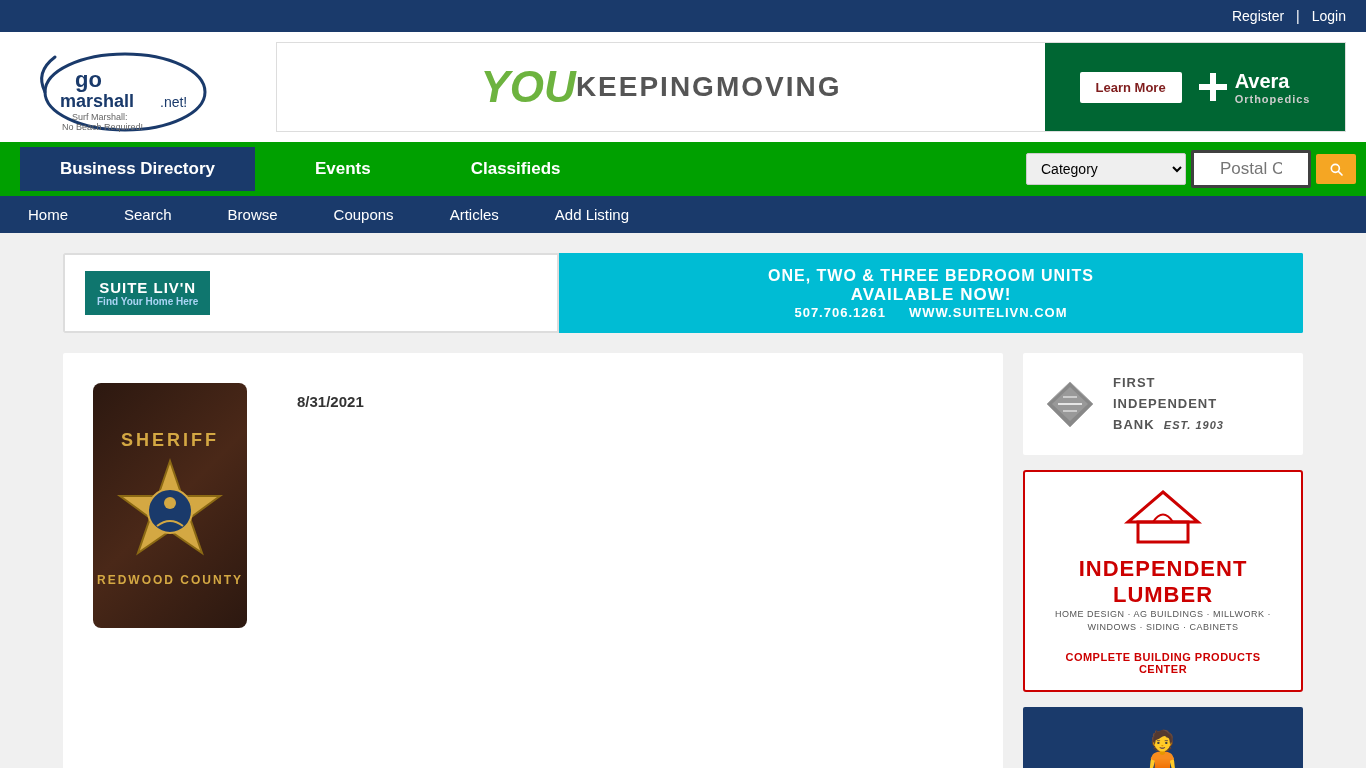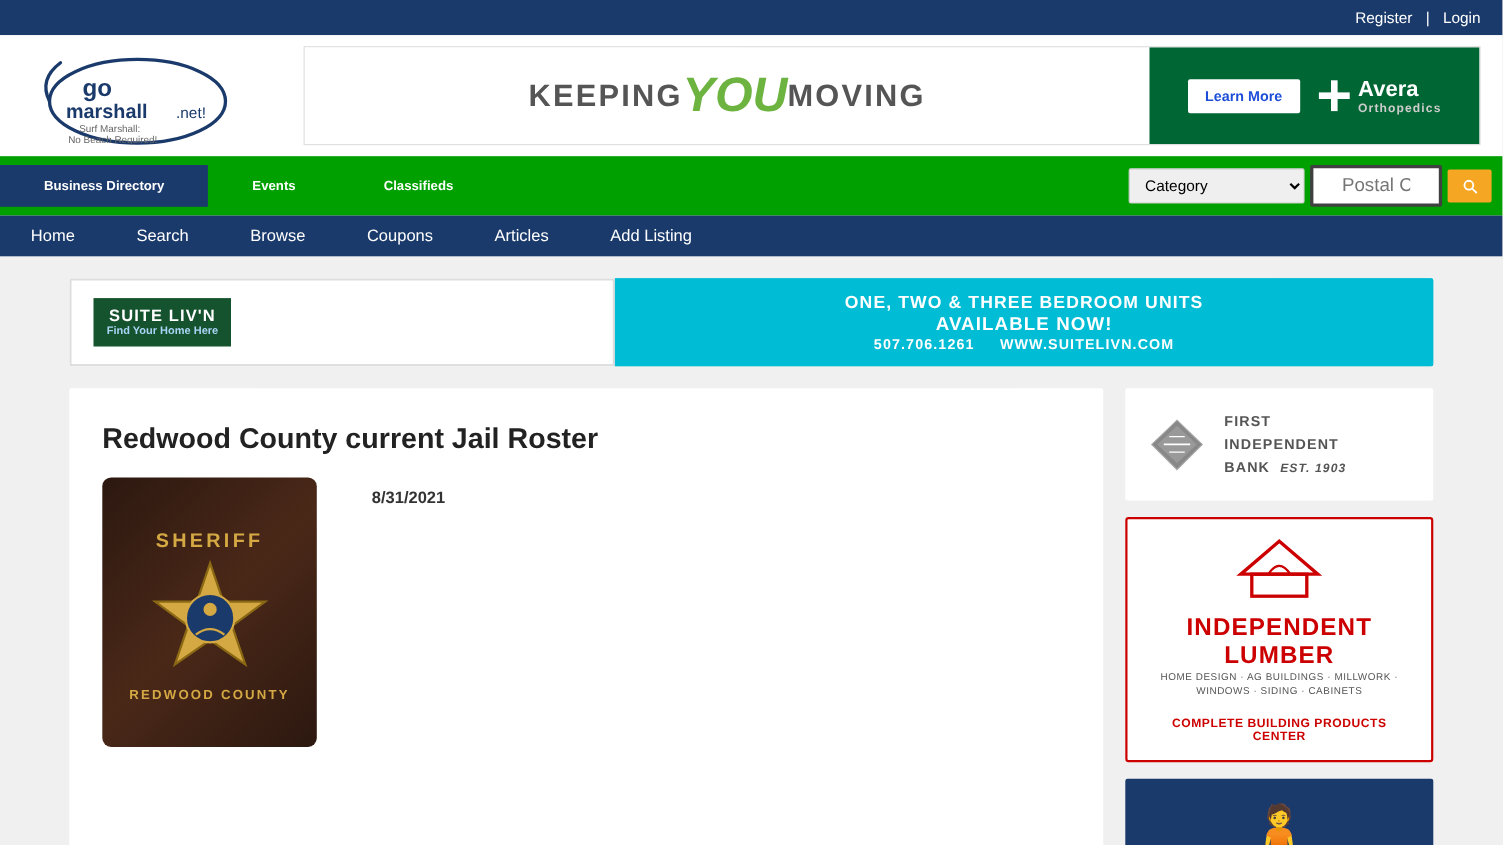--- a/index.html
+++ b/index.html
@@ -64,21 +64,21 @@
       height: 100%;
       display: flex;
       align-items: center;
       justify-content: center;
       padding: 10px 20px;
       gap: 15px;
       min-width: 300px;
     }
     .learn-more-btn {
       background: #fff;
-      color: #1d4ed8;
+      color: #7f1d1d;
       border: none;
       padding: 8px 16px;
       font-size: 13px;
       font-weight: bold;
       cursor: pointer;
       border-radius: 2px;
     }
     .avera-logo {
       color: #fff;
       font-size: 18px;
@@ -90,24 +90,25 @@
 
     
     .nav-green {
       background: #00a000;
       display: flex;
       align-items: center;
     }
     .nav-green .nav-item {
       padding: 12px 40px;
       color: #fff;
-      font-size: 12px;
+      font-size: 17px;
       font-weight: bold;
       cursor: pointer;
       text-decoration: none;
+      margin-left: 20px;
     }
     .nav-green .nav-item.active {
       background: #1a3a6b;
     }
     .nav-green .spacer { flex: 1; }
     .search-area {
       display: flex;
       align-items: center;
       gap: 5px;
       padding: 8px 10px;
@@ -172,21 +173,21 @@
     .suite-left {
       width: 40%;
       background: #fff;
       display: flex;
       align-items: center;
       padding: 10px 20px;
       gap: 15px;
       border: 2px solid #ddd;
     }
     .suite-logo-box {
-      background: #14532d;
+      background: #0f766e;
       color: #fff;
       padding: 8px 12px;
       font-size: 13px;
       font-weight: bold;
       text-align: center;
       min-width: 120px;
     }
     .suite-logo-box .find-text {
       font-size: 10px;
       color: #aad4f5;
@@ -232,21 +233,21 @@
       color: #222;
       margin-bottom: 20px;
     }
     .article-date {
       font-size: 15px;
       font-weight: bold;
       color: #333;
       margin-bottom: 20px;
     }
     .sheriff-badge {
-      width: 195px;
+      width: 154px;
       height: 245px;
       background: linear-gradient(135deg, #2c1810, #4a2818, #2c1810);
       border-radius: 8px;
       display: flex;
       flex-direction: column;
       align-items: center;
       justify-content: center;
       color: #d4a843;
       font-weight: bold;
       font-size: 20px;
@@ -388,22 +389,22 @@
 
       <text x="52" y="78" font-family="Arial" font-size="9" fill="#666">Surf Marshall:</text>
       <text x="42" y="88" font-family="Arial" font-size="9" fill="#666">No Beach Required!</text>
 
       <path d="M 25 50 Q 15 30 35 15" stroke="#1a3a6b" stroke-width="3" fill="none" stroke-linecap="round"></path>
     </svg>
   </div>
 
   <div class="banner-ad">
     <div class="banner-ad-left">
+      <span style="font-size:44px;font-weight:900;color:#6db33f;font-style:italic;">YOU</span>
       <span style="font-size:28px;font-weight:bold;color:#555;letter-spacing:2px;">KEEPING </span>
-      <span style="font-size:44px;font-weight:900;color:#6db33f;font-style:italic;">YOU</span>
       <span style="font-size:28px;font-weight:bold;color:#555;letter-spacing:2px;"> MOVING</span>
     </div>
     <div class="banner-ad-right">
       <button class="learn-more-btn">Learn More</button>
       <div class="avera-logo">
         <div style="display:flex;flex-direction:column;align-items:center;">
           <div style="display:flex;align-items:center;gap:6px;">
             <svg width="32" height="32" viewBox="0 0 32 32">
               <rect x="13" y="2" width="6" height="28" fill="#fff"></rect>
               <rect x="2" y="13" width="28" height="6" fill="#fff"></rect>
@@ -462,21 +463,20 @@
         <span>507.706.1261</span>
         &nbsp;&nbsp;&nbsp;
         <span>WWW.SUITELIVN.COM</span>
       </div>
     </div>
   </div>
 
   <div class="main-layout">
 
     <div class="main-content">
-      <h1 class="article-title">Redwood County current Jail Roster</h1>
       <div class="article-image-area">
 
         <div class="sheriff-badge">
           <div class="sheriff-text-top">SHERIFF</div>
           <div class="star-container">
             <svg width="110" height="110" viewBox="0 0 110 110">
 
               <polygon points="55,5 67,40 105,40 75,62 87,97 55,75 23,97 35,62 5,40 43,40" fill="#d4a843" stroke="#8b6914" stroke-width="2"></polygon>
 
               <circle cx="55" cy="55" r="22" fill="#1a3a6b" stroke="#d4a843" stroke-width="2"></circle>

